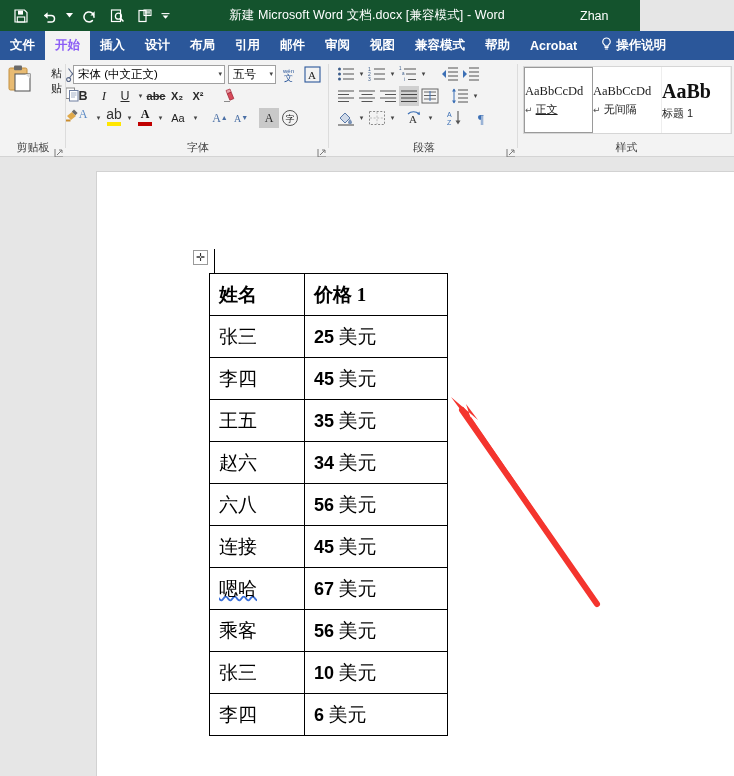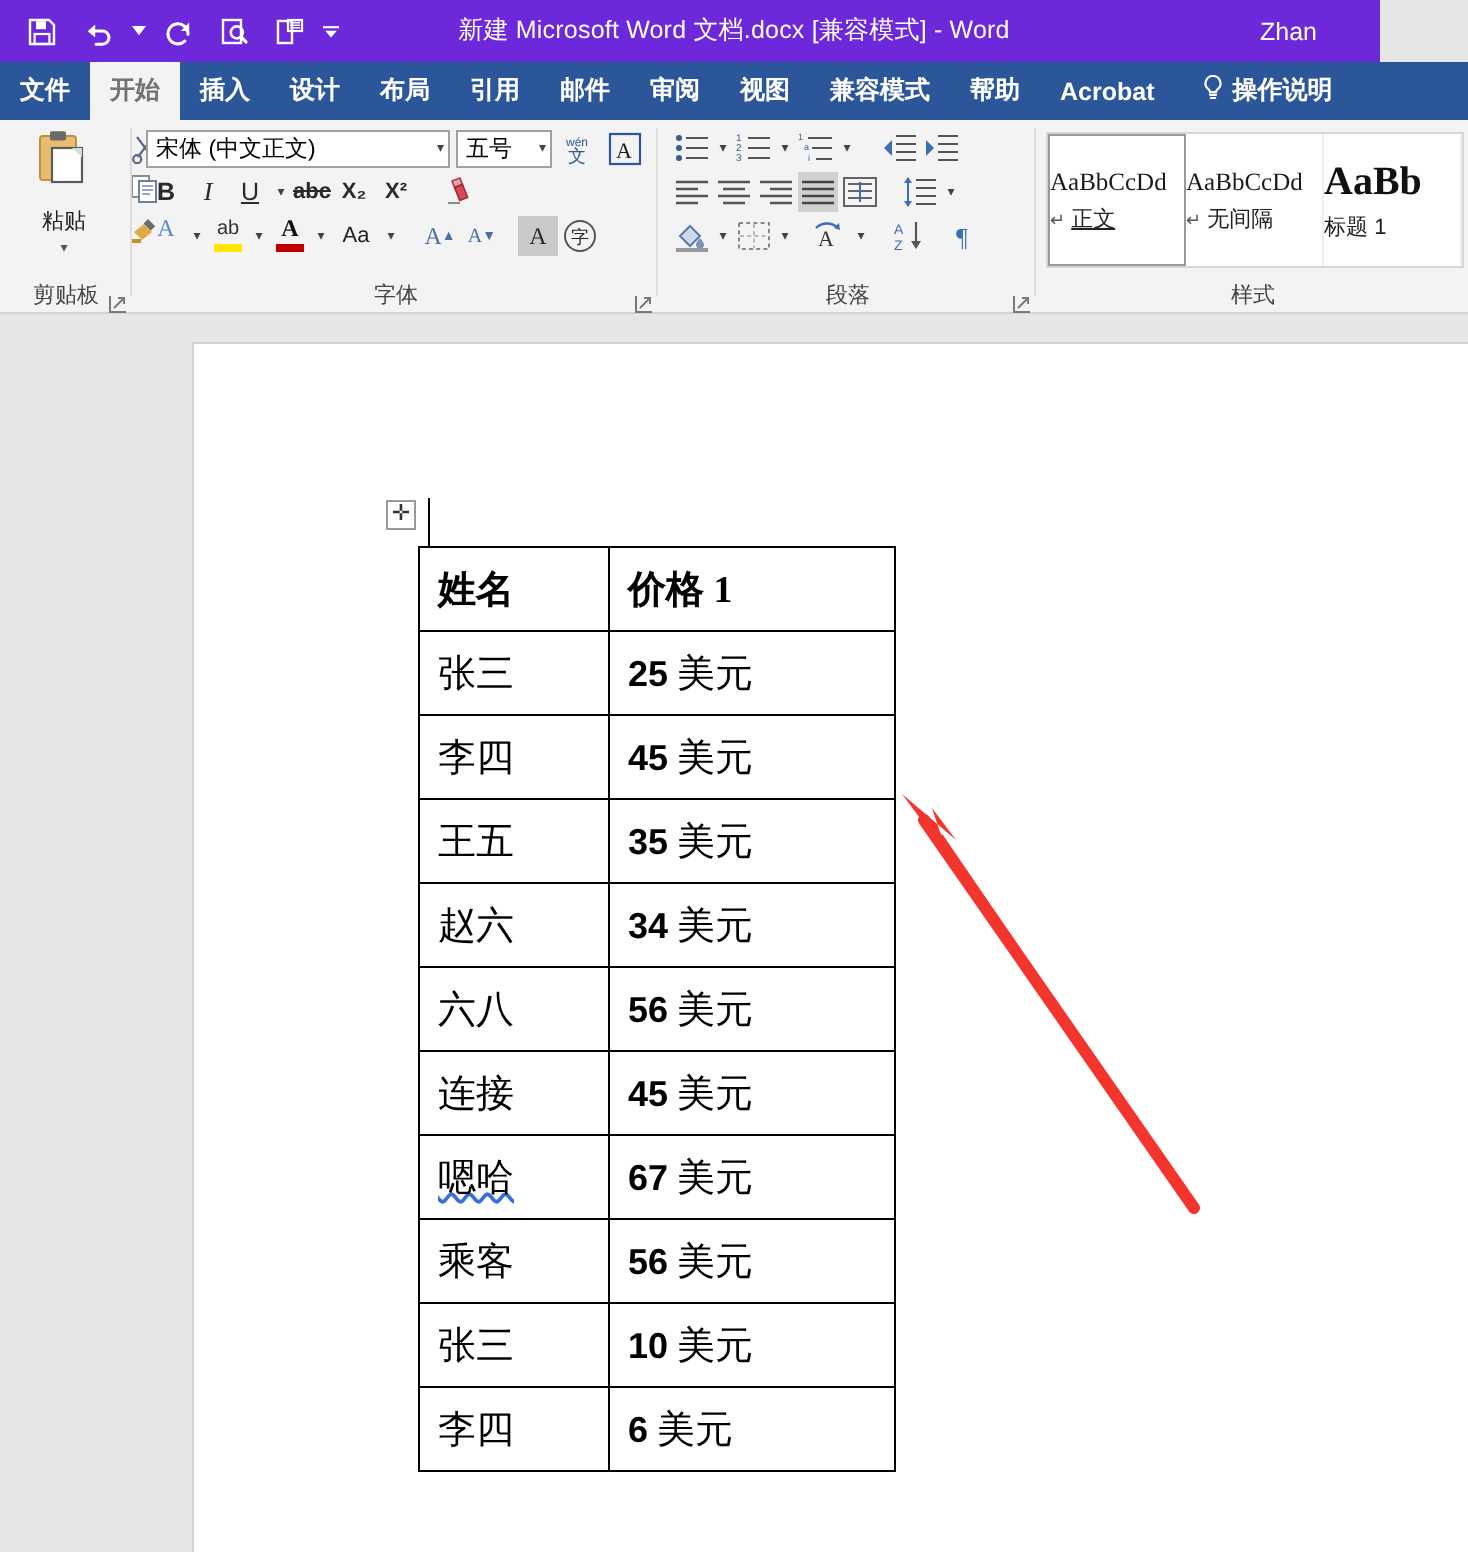--- a/index.html
+++ b/index.html
@@ -6,22 +6,22 @@
   html,body { width:734px; height:776px; overflow:hidden; }
   body {
     font-family: "Liberation Sans", "DejaVu Sans", sans-serif;
     background:#e6e6e6;
     -webkit-font-smoothing:antialiased;
   }
   #app { position:relative; width:734px; height:776px; overflow:hidden; }
 
   
   .titlebar {
-    position:absolute; left:0; top:0; width:690px; height:31px;
-    background:#6d28d9; color:#fff;
+    position:absolute; left:0; top:0; width:640px; height:31px;
+    background:#14532d; color:#fff;
   }
   .qat { position:absolute; left:8px; top:0; height:31px; display:flex; align-items:center; gap:2px; }
   .qat-btn {
     width:26px; height:26px; display:flex; align-items:center; justify-content:center;
     color:#fff;
   }
   .qat-btn svg { display:block; }
   .qat-caret { width:10px; height:26px; display:flex; align-items:center; justify-content:center; }
   .title-text {
     position:absolute; left:0; top:0; width:734px; height:31px;
@@ -38,21 +38,21 @@
     position:absolute; left:0; top:31px; width:734px; height:29px;
     background:#2b579a;
   }
   .tabs { display:flex; align-items:stretch; height:29px; }
   .tab {
     display:flex; align-items:center; justify-content:center;
     padding:0 10px; font-size:12.5px; color:#ffffff; white-space:nowrap;
     height:29px;
     font-weight:bold;
   }
-  .tab.active { background:#f3f3f3; color:#737373; }
+  .tab.active { background:#f3f3f3; color:#8b5cf6; }
   .tab-tell { display:flex; align-items:center; gap:4px; padding-left:14px; color:#fff; font-size:12.5px;}
   .bulb { display:inline-block; }
 
   
   .ribbon {
     position:absolute; left:0; top:60px; width:734px; height:97px;
     background:#f3f3f3; border-bottom:1px solid #d4d4d4;
   }
   .grp { position:absolute; top:0; height:97px; }
   .grp-label {
@@ -62,21 +62,21 @@
   .grp-sep { position:absolute; top:4px; width:1px; height:84px; background:#dcdcdc; }
   .dlg {
     position:absolute; bottom:3px; right:2px; width:10px; height:10px;
     color:#7a7a7a;
   }
 
   
   .g-clip { left:0; width:66px; }
   .paste {
     position:absolute; left:6px; top:4px; width:52px;
-    display:flex; flex-direction:column; align-items:center; gap:4px;
+    display:flex; flex-direction:row; align-items:center; gap:15px;
   }
   .paste-label { font-size:11px; color:#222; }
   .paste-caret { font-size:7px; color:#555; line-height:6px; }
   .clip-small { position:absolute; left:62px; top:0; }
 
   
   .g-font { left:67px; width:262px; }
   .fontrow1 { position:absolute; left:6px; top:4px; display:flex; align-items:center; gap:3px; }
   .combo {
     height:19px; background:#fff; border:1px solid #a0a0a0;
@@ -334,21 +334,21 @@
               <path d="M3 14.5h6" stroke="#8a8a8a" stroke-width="1"></path>
             </svg>
         </div>
       </div>
       <div class="fontrow3">
         <div class="swatch-btn">
           <span class="glyph" style="color:#5b8ac5;font-family:'Liberation Serif',serif">A</span>
         </div>
         <div class="mini-caret">▾</div>
         <div class="swatch-btn">
-          <span class="glyph" style="font-size:10px;color:#333">ab</span>
+          <span class="glyph" style="font-size:14px;color:#333">ab</span>
           <span class="swatch-bar" style="background:#ffe600"></span>
         </div>
         <div class="mini-caret">▾</div>
         <div class="swatch-btn">
           <span class="glyph" style="font-weight:bold;color:#111;font-family:'Liberation Serif',serif">A</span>
           <span class="swatch-bar" style="background:#c00000"></span>
         </div>
         <div class="mini-caret">▾</div>
         <div class="iconbtn" style="font-size:11px;color:#222;width:24px">
             <span>Aa</span>

